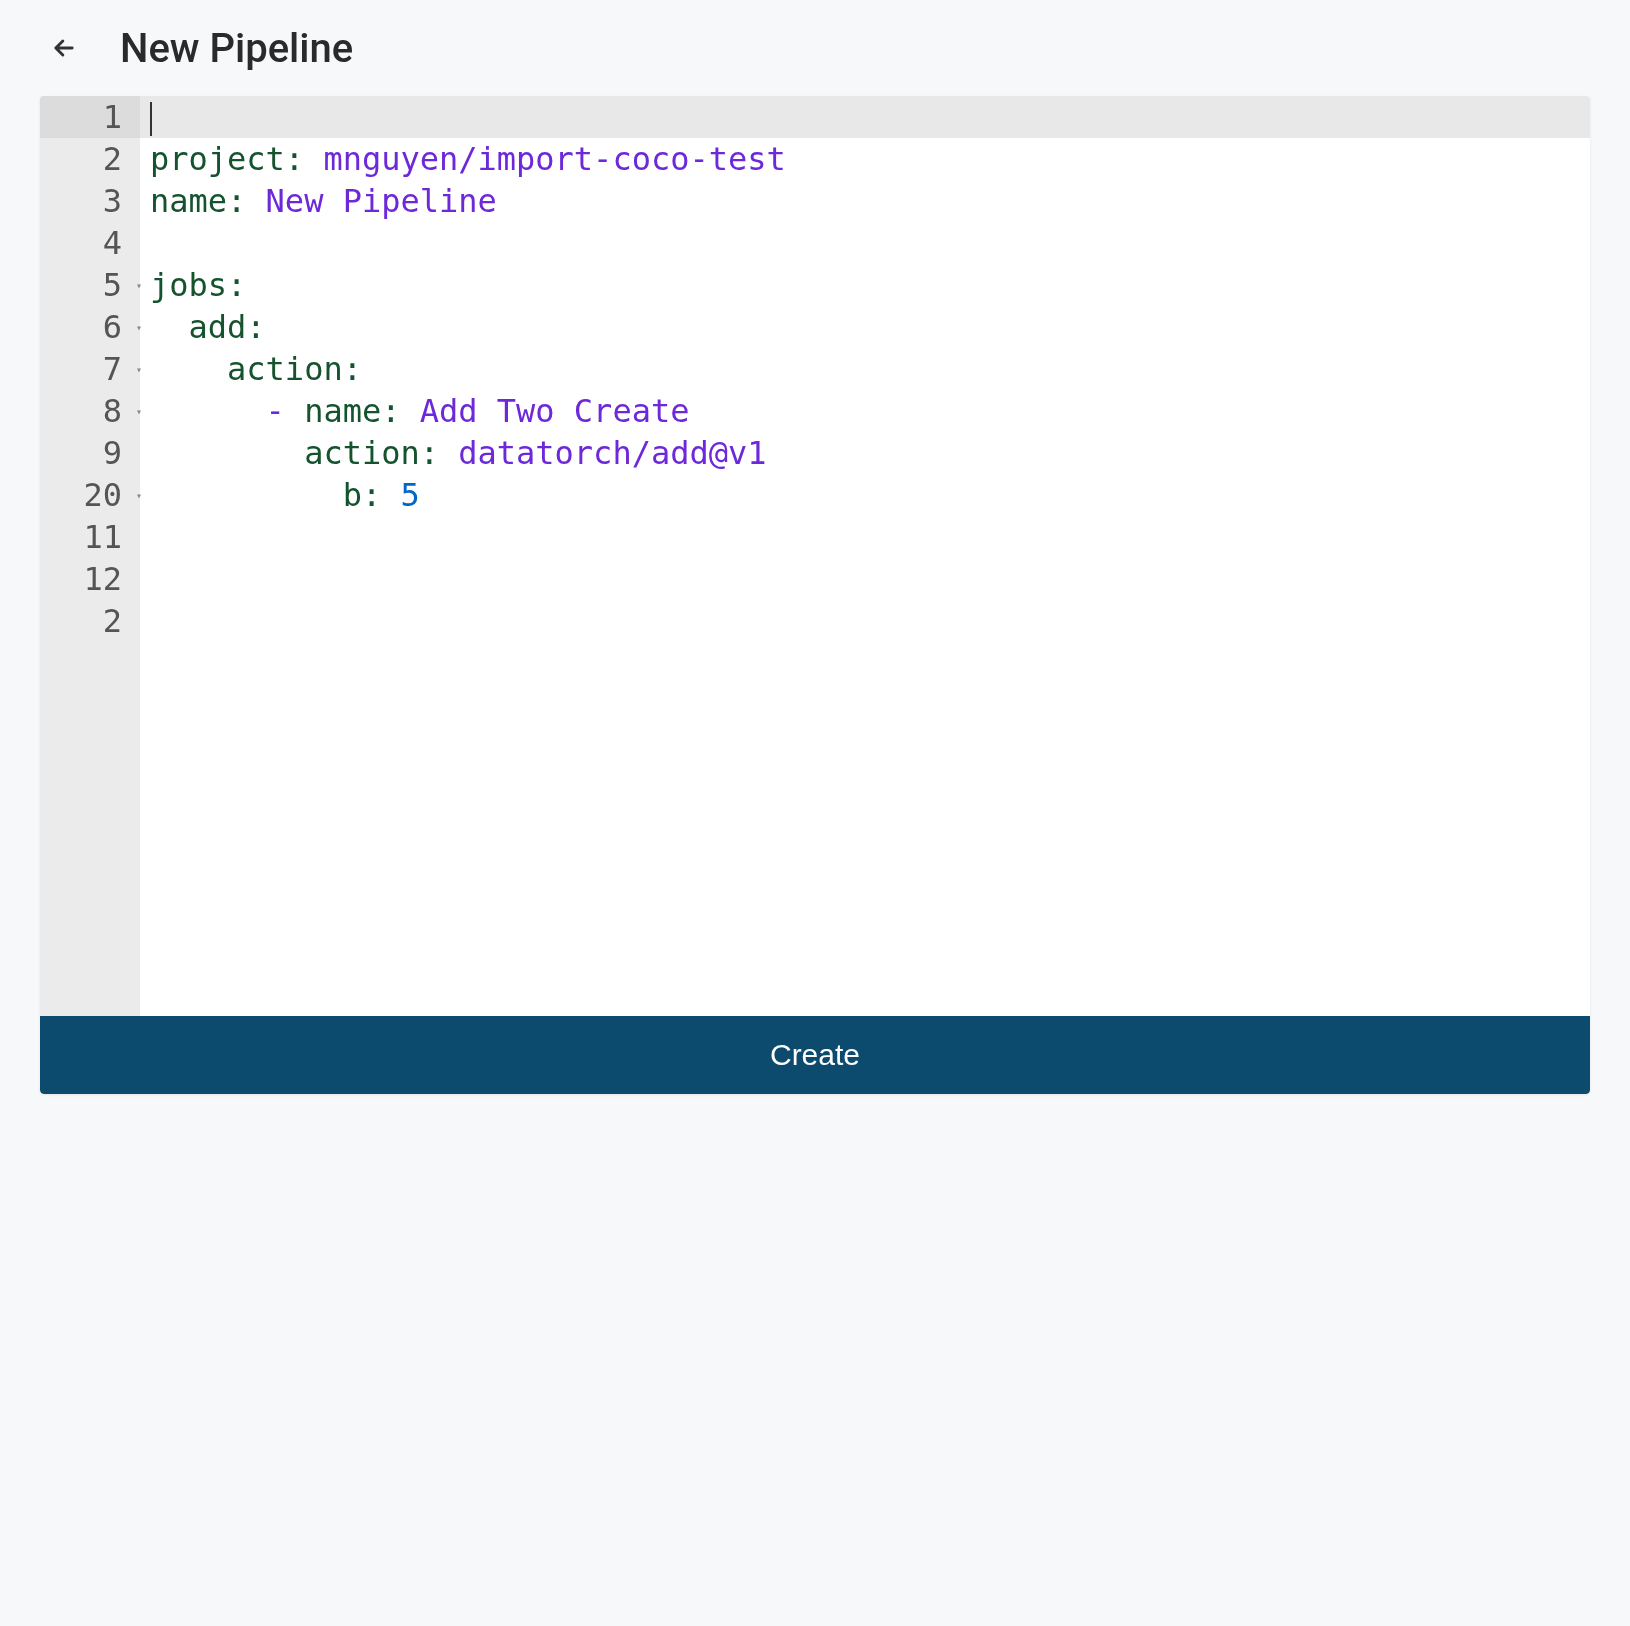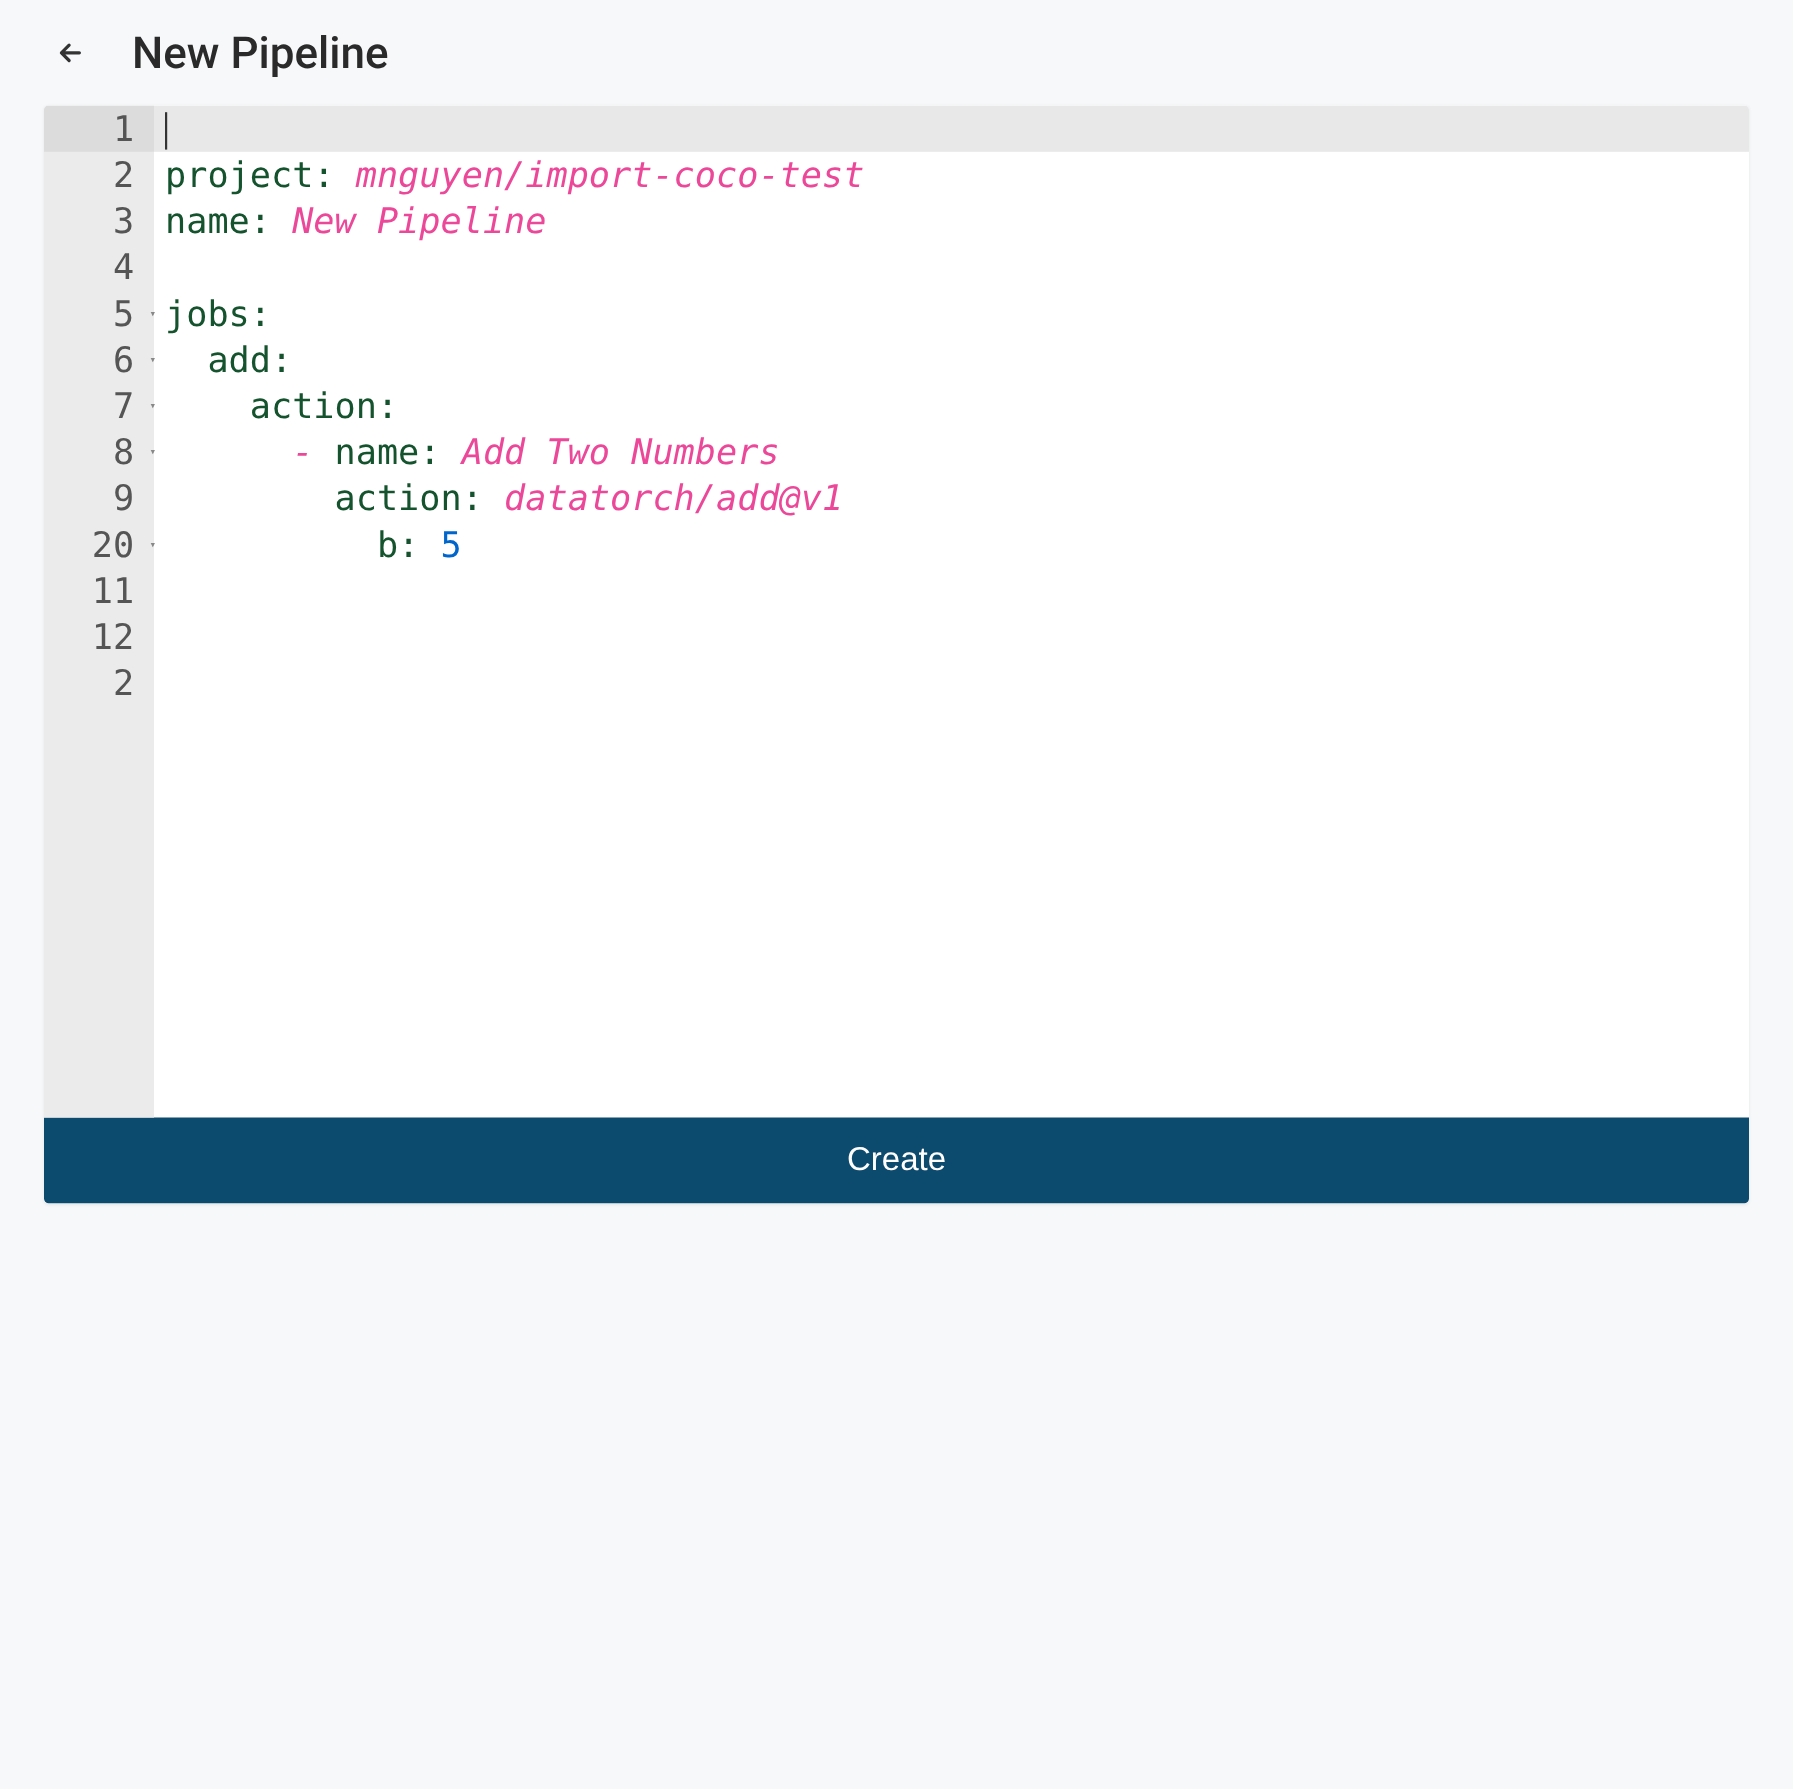--- a/index.html
+++ b/index.html
@@ -104,21 +104,21 @@
     .cursor {
       display: inline-block;
       width: 2px;
       height: 34px;
       background: #333;
       vertical-align: middle;
       margin-left: 0;
     }
     .key { color: #14532d; }
     .num { color: #0066cc; }
-    .str { color: #ec4899; font-style: italic; }
+    .str { color: #6d28d9; }
     .create-btn {
       width: 100%;
       background: #0c4a6e;
       color: #fff;
       border: none;
       font-size: 30px;
       font-weight: 400;
       padding: 22px 0;
       cursor: pointer;
       border-radius: 0 0 4px 4px;
@@ -185,20 +185,20 @@
         </div>
       </div>
     <div class="code-area">
       <div class="code-line active"><span class="cursor"></span></div>
       <div class="code-line"><span class="key">project:</span><span class="str"> mnguyen/import-coco-test</span></div>
       <div class="code-line"><span class="key">name:</span><span class="str"> New Pipeline</span></div>
       <div class="code-line"></div>
       <div class="code-line"><span class="key">jobs:</span></div>
       <div class="code-line">  <span class="key">add:</span></div>
       <div class="code-line">    <span class="key">action:</span></div>
-      <div class="code-line">      <span class="str">- </span><span class="key">name:</span><span class="str"> Add Two Numbers</span></div>
+      <div class="code-line">      <span class="str">- </span><span class="key">name:</span><span class="str"> Add Two Create</span></div>
       <div class="code-line">        <span class="key">action:</span><span class="str"> datatorch/add@v1</span></div>
       <div class="code-line">          <span class="key">b:</span><span class="num"> 5</span></div>
       <div class="code-line"></div>
     </div>
   </div>
   <button class="create-btn">Create</button>
 </div>
 
 </body></html>

